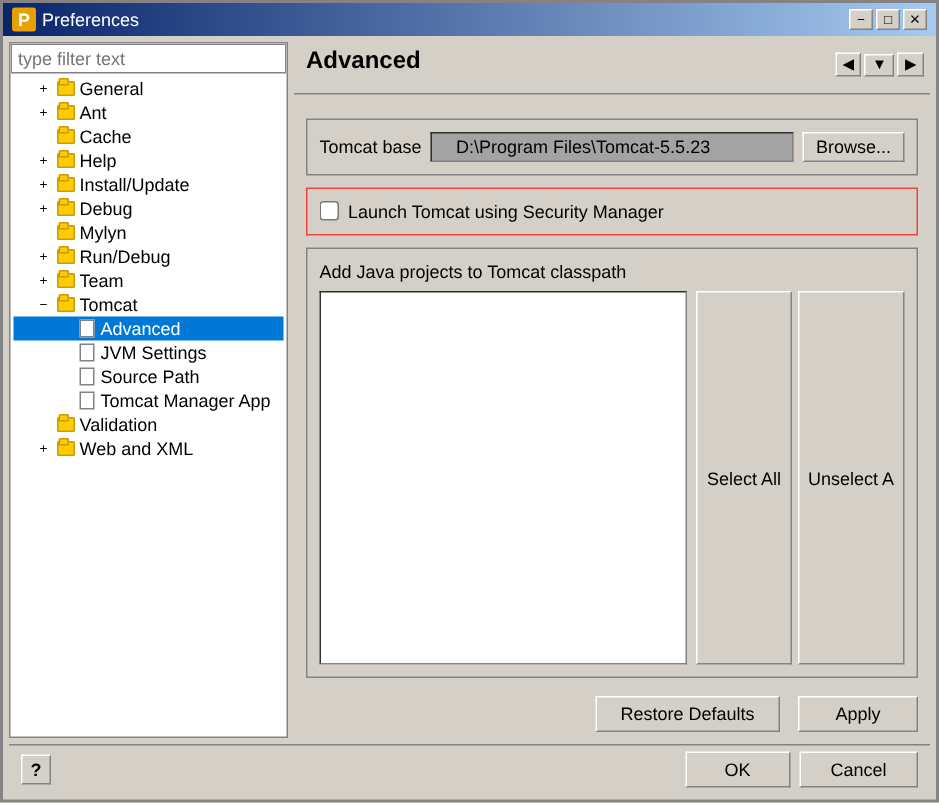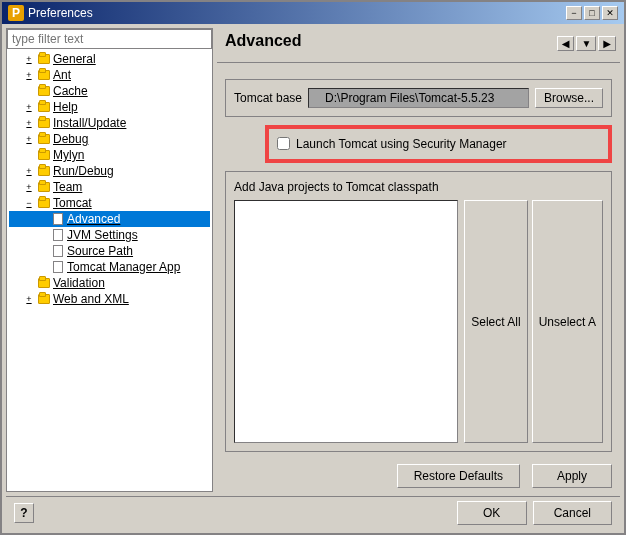--- a/index.html
+++ b/index.html
@@ -11,21 +11,21 @@
     .title-bar-left { display: flex; align-items: center; gap: 4px; }
     .title-icon { width: 16px; height: 16px; background: #e8a000; border-radius: 2px; display: flex; align-items: center; justify-content: center; font-size: 9px; color: white; font-weight: bold; }
     .title-text { color: white; font-size: 12px; font-weight: normal; }
     .title-bar-buttons { display: flex; gap: 2px; }
     .title-btn { width: 16px; height: 14px; background: #d4d0c8; border: 1px solid #848284; border-top-color: #fff; border-left-color: #fff; display: flex; align-items: center; justify-content: center; font-size: 9px; cursor: pointer; color: black; }
     
     .content { display: flex; flex-direction: column; flex: 1; padding: 4px; gap: 4px; }
     
     .main-area { display: flex; flex: 1; gap: 4px; }
     
-    .sidebar { width: 207px; flex-shrink: 0; background: white; border: 1px solid #848284; border-top-color: #848284; overflow-y: auto; text-decoration: underline; }
+    .sidebar { width: 186px; flex-shrink: 0; background: white; border: 1px solid #848284; border-top-color: #848284; overflow-y: auto; }
     
     .filter-input { width: 100%; padding: 2px 4px; border: 1px solid #848284; background: white; font-size: 12px; color: #808080; }
     
     .tree-area { padding: 2px; }
     .tree-item { display: flex; align-items: center; padding: 1px 2px; cursor: pointer; white-space: nowrap; }
     .tree-item.selected { background: #0078d7; color: white; }
     .tree-expander { width: 12px; height: 12px; display: inline-flex; align-items: center; justify-content: center; margin-right: 2px; font-size: 9px; flex-shrink: 0; }
     .tree-icon { width: 14px; height: 14px; margin-right: 2px; flex-shrink: 0; display: flex; align-items: center; justify-content: center; }
     .folder-icon { width: 12px; height: 10px; background: #ffcc00; border: 1px solid #cc9900; border-radius: 1px; position: relative; }
     .folder-icon::before { content: ''; position: absolute; top: -3px; left: 0; width: 5px; height: 3px; background: #ffcc00; border: 1px solid #cc9900; border-radius: 1px 1px 0 0; }
@@ -39,21 +39,21 @@
     
     .separator-line { height: 1px; background: #848284; margin-bottom: 8px; }
     
     .panel-content { flex: 1; background: #d4d0c8; padding: 8px; display: flex; flex-direction: column; gap: 8px; }
     
     .tomcat-base-row { display: flex; align-items: center; gap: 6px; border: 1px solid #848284; padding: 8px; background: #d4d0c8; }
     .tomcat-base-label { white-space: nowrap; }
     .tomcat-base-input { flex: 1; padding: 2px 16px; border: 1px inset #848284; background: #a3a3a3; font-size: 12px; }
     .browse-btn { padding: 2px 8px; background: #d4d0c8; border: 1px solid #848284; border-top-color: #fff; border-left-color: #fff; cursor: pointer; font-size: 12px; white-space: nowrap; }
     
-    .checkbox-row { border: 4px solid #ef4444; padding: 8px; background: #d4d0c8; display: flex; align-items: flex-start; gap: 6px; margin-left: 40px; }
+    .checkbox-row { border: 1px solid #ef4444; padding: 8px; background: #d4d0c8; display: flex; align-items: flex-start; gap: 6px; }
     .checkbox-row input[type=checkbox] { width: 13px; height: 13px; }
     
     .classpath-section { flex: 1; border: 1px solid #848284; padding: 8px; background: #d4d0c8; display: flex; flex-direction: column; gap: 6px; }
     .classpath-label { font-size: 12px; }
     .classpath-content { display: flex; gap: 6px; flex: 1; }
     .classpath-list { flex: 1; background: white; border: 1px inset #848284; min-height: 80px; }
     .classpath-buttons { display: flex; flex-direction: row; gap: 4px; }
     .classpath-btn { padding: 2px 6px; background: #d4d0c8; border: 1px solid #848284; border-top-color: #fff; border-left-color: #fff; cursor: pointer; font-size: 12px; white-space: nowrap; }
     .classpath-btn:disabled { color: #848284; cursor: default; }
     

